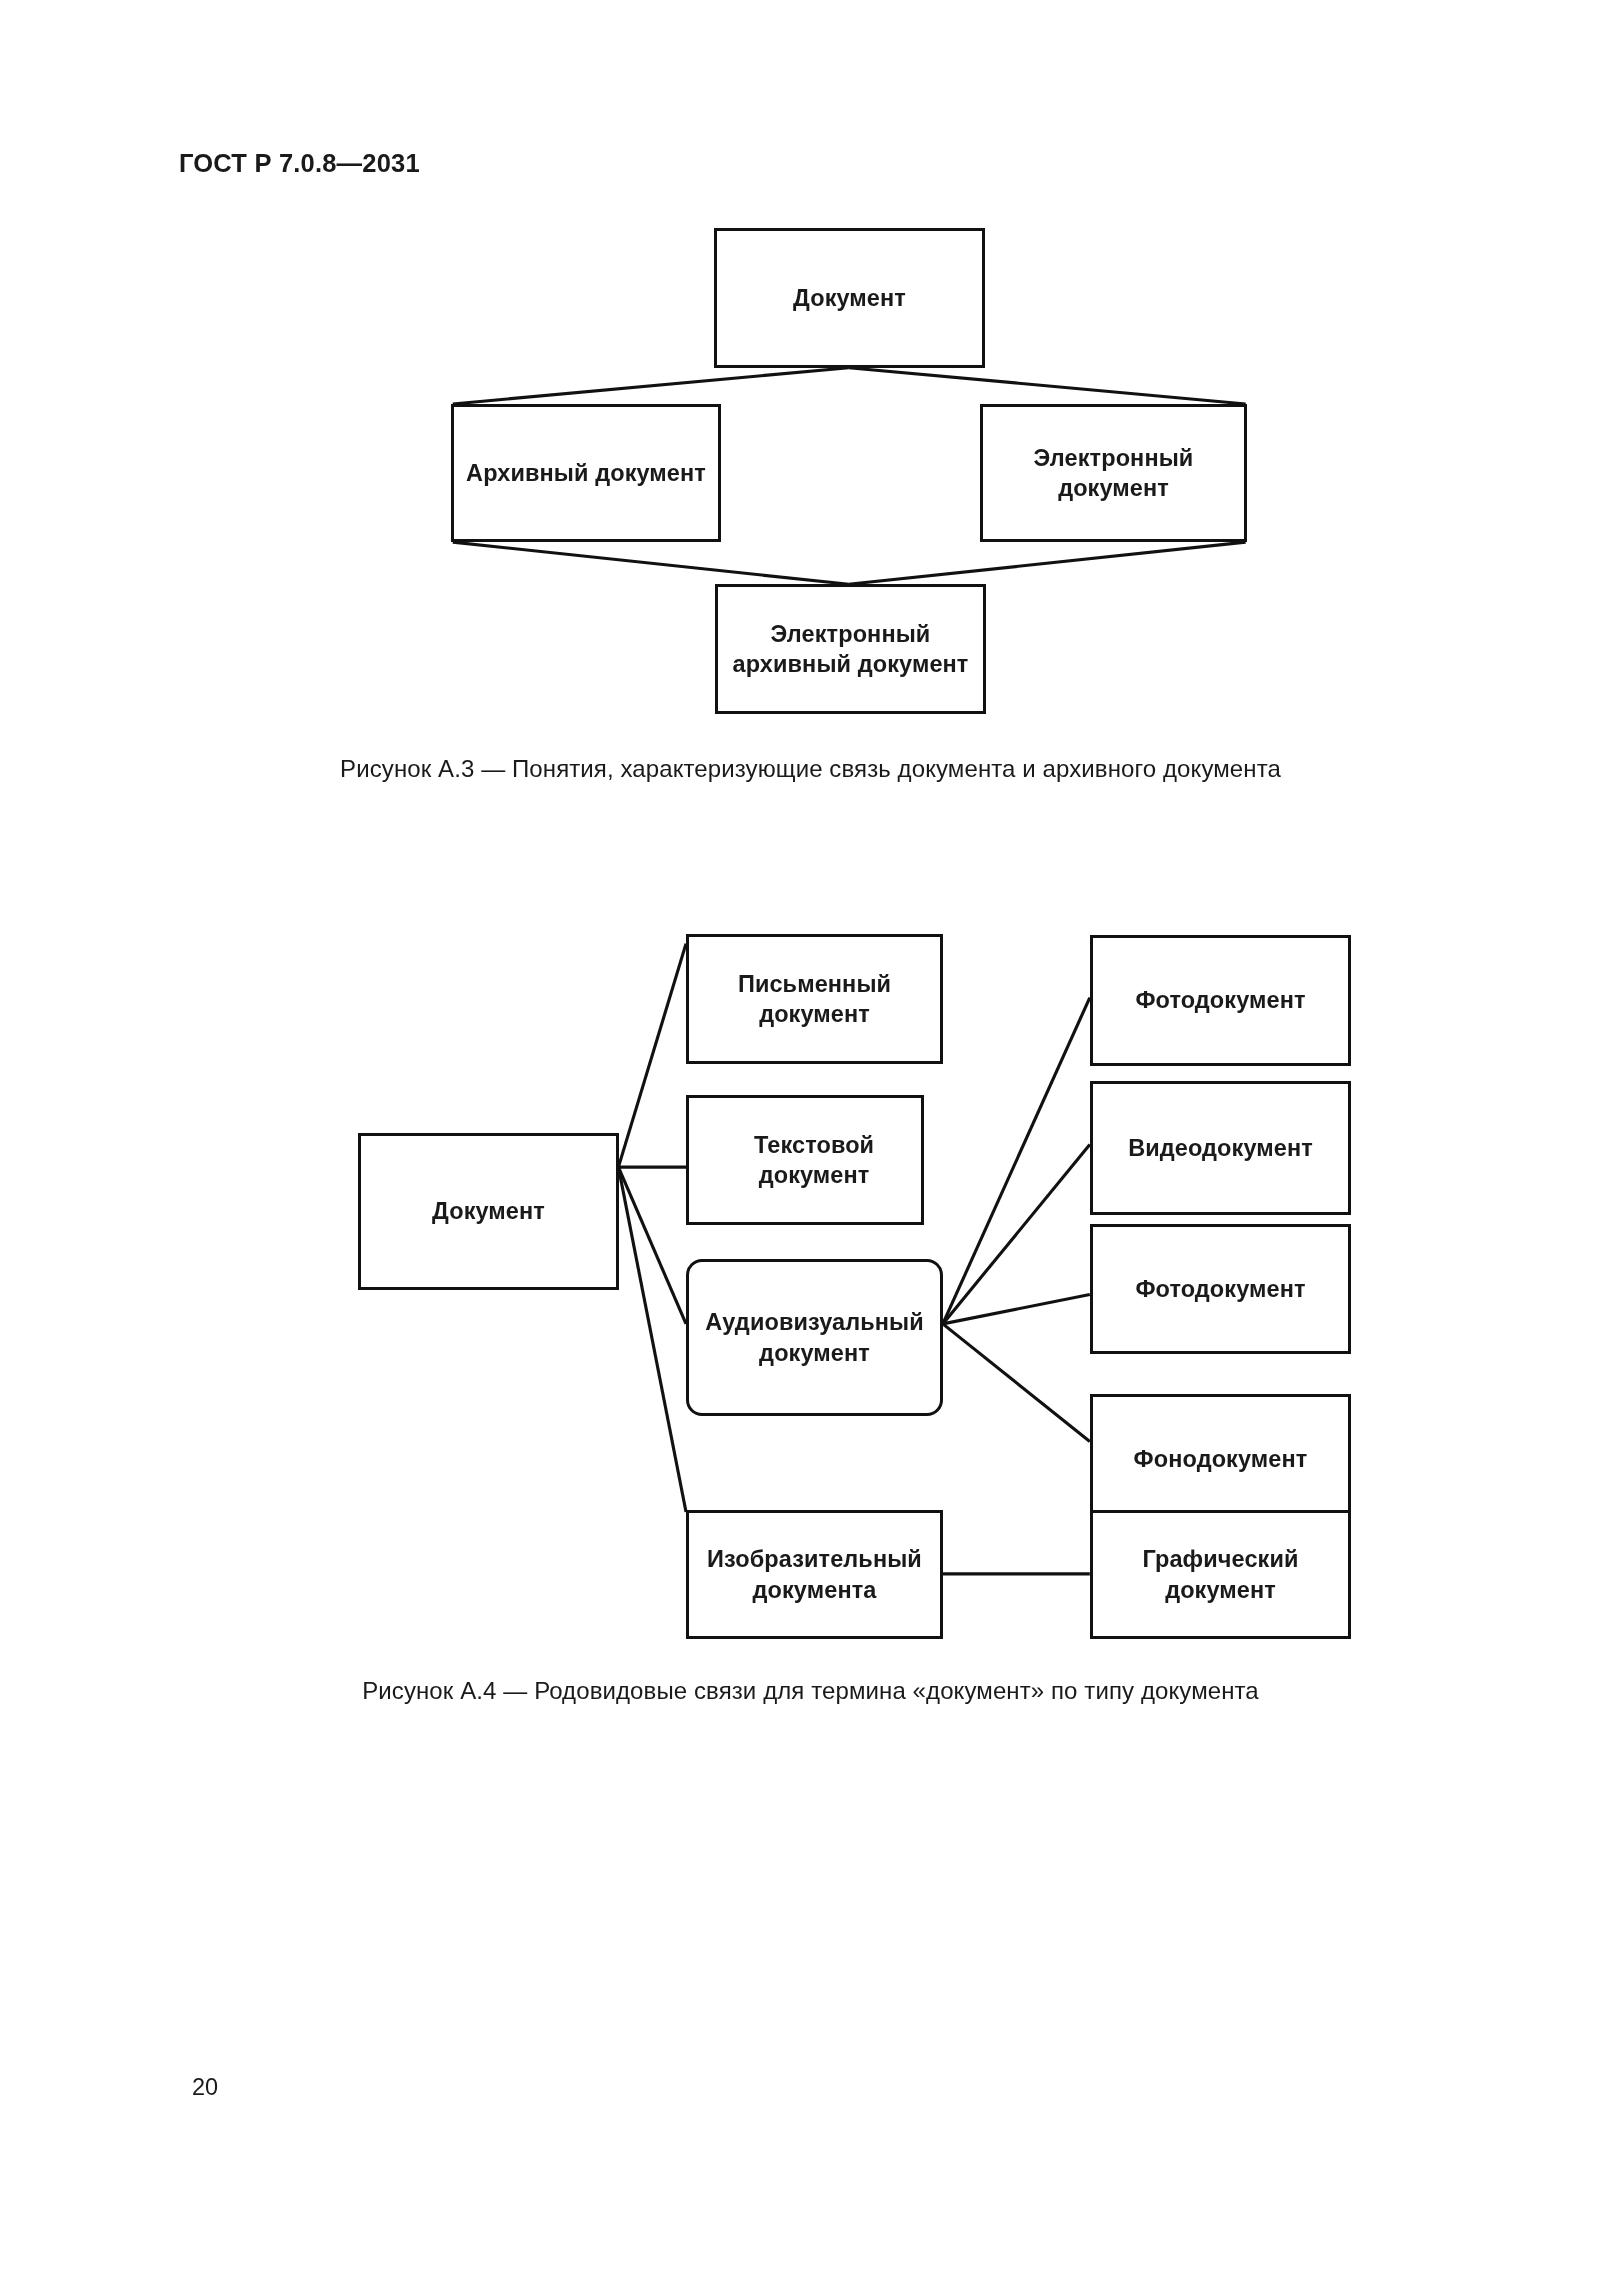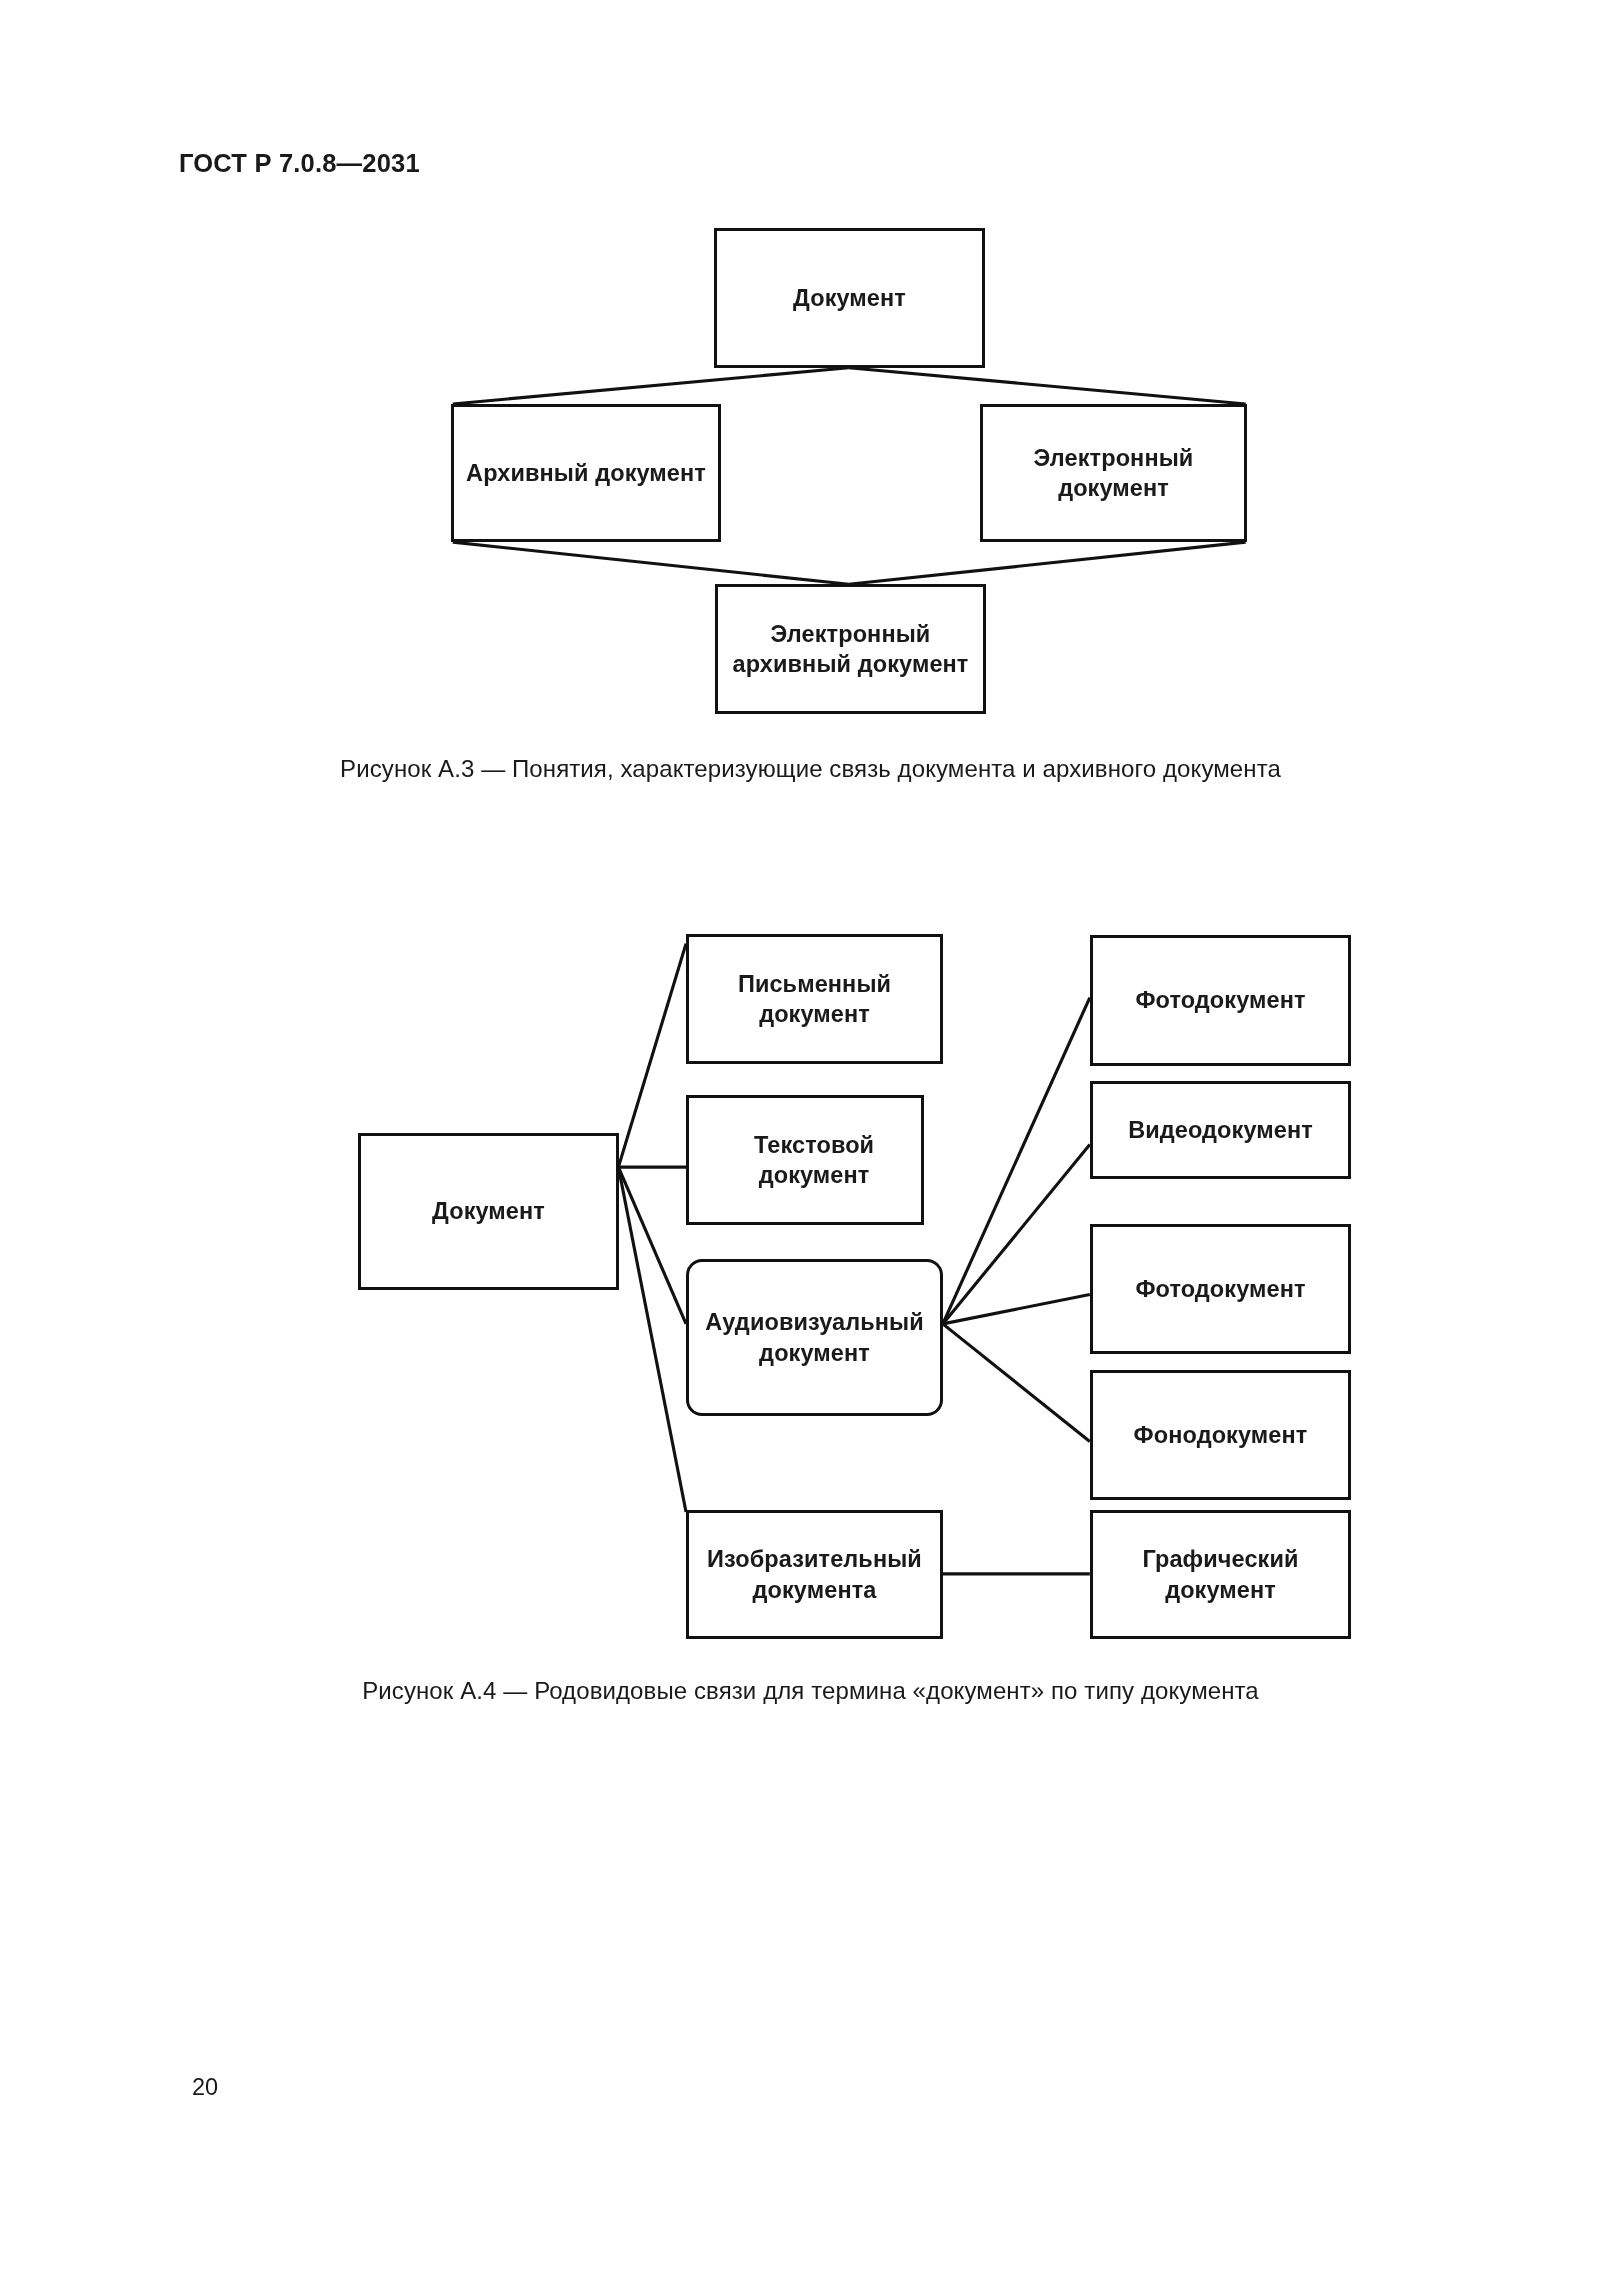--- a/index.html
+++ b/index.html
@@ -165,29 +165,29 @@
 
     <div class="node" style="left:686px; top:598px; width:257px; height:129px;">
       <span>Изобразительный
 документа</span>
     </div>
 
     <div class="node" style="left:1090px; top:22.5px; width:261px; height:131px;">
       <span>Фотодокумент</span>
     </div>
 
-    <div class="node" style="left:1090px; top:169px; width:261px; height:98px;">
+    <div class="node" style="left:1090px; top:169px; width:261px; height:134px;">
       <span>Видеодокумент</span>
     </div>
 
     <div class="node" style="left:1090px; top:312px; width:261px; height:130px;">
       <span>Фотодокумент</span>
     </div>
 
-    <div class="node" style="left:1090px; top:458px; width:261px; height:130px;">
+    <div class="node" style="left:1090px; top:482px; width:261px; height:130px;">
       <span>Фонодокумент</span>
     </div>
 
     <div class="node" style="left:1090px; top:598px; width:261px; height:129px;">
       <span>Графический
 документ</span>
     </div>
 
     <div class="figure-caption" style="left:0px; top:1x; top:765px;">Рисунок А.4 — Родовидовые связи для термина «документ» по типу документа</div>
   </div>

